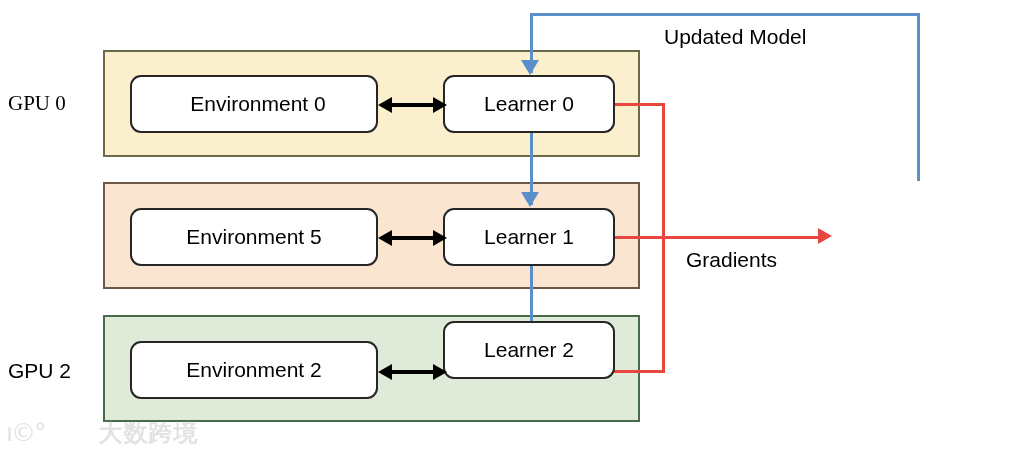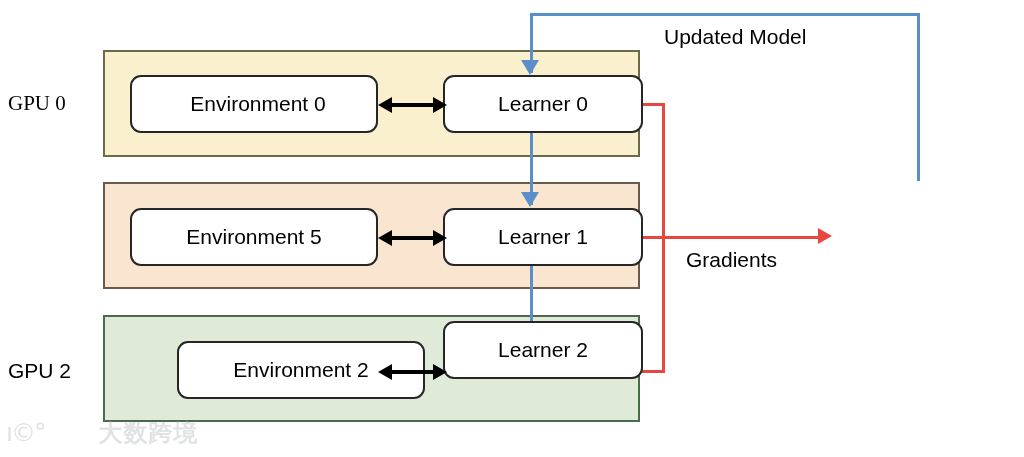--- a/index.html
+++ b/index.html
@@ -53,21 +53,21 @@
     box-sizing: border-box;
     display: flex;
     align-items: center;
     justify-content: center;
     font-size: 21px;
     color: #000000;
     white-space: nowrap;
     z-index: 6;
   }
   .env-box   { left: 130px; width: 248px; }
-  .learn-box { left: 443px; width: 200px; }
+  .learn-box { left: 443px; width: 172px; }
 
   
   .global-box {
     position: absolute;
     left: 832px;
     top: 180px;
     width: 171px;
     height: 110px;
     background: #c8d6f0;
     border: 2px solid #3b4a63;
@@ -205,21 +205,21 @@
 
   <div class="gpu-band row1"></div>
   <div class="node-box env-box" style="top:208px;">Environment 5</div>
   <div class="node-box learn-box" style="top:208px;">Learner 1</div>
   <div class="seg seg-h black" style="left:385px; top:236px; width:52px; border-top-width:4px; z-index:6;"></div>
   <div class="arrow arrow-left ah-black-left" style="left:378px; top:230px; z-index:7;"></div>
   <div class="arrow arrow-right ah-black-right" style="left:433px; top:230px; z-index:7;"></div>
 
   <div class="gpu-band row2"></div>
   <div class="gpu-label" style="top:360px;">GPU 2</div>
-  <div class="node-box env-box" style="top:341px;margin-left:47px;">Environment 2</div>
+  <div class="node-box env-box" style="top:341px;">Environment 2</div>
   <div class="node-box learn-box" style="top:321px;">Learner 2</div>
   <div class="seg seg-h black" style="left:385px; top:370px; width:52px; border-top-width:4px; z-index:6;"></div>
   <div class="arrow arrow-left ah-black-left" style="left:378px; top:364px; z-index:7;"></div>
   <div class="arrow arrow-right ah-black-right" style="left:433px; top:364px; z-index:7;"></div>
 
 
   <div class="watermark">
     <span class="wm-mark">ı©°</span>
     <span class="wm-text">大数跨境</span>
   </div>

